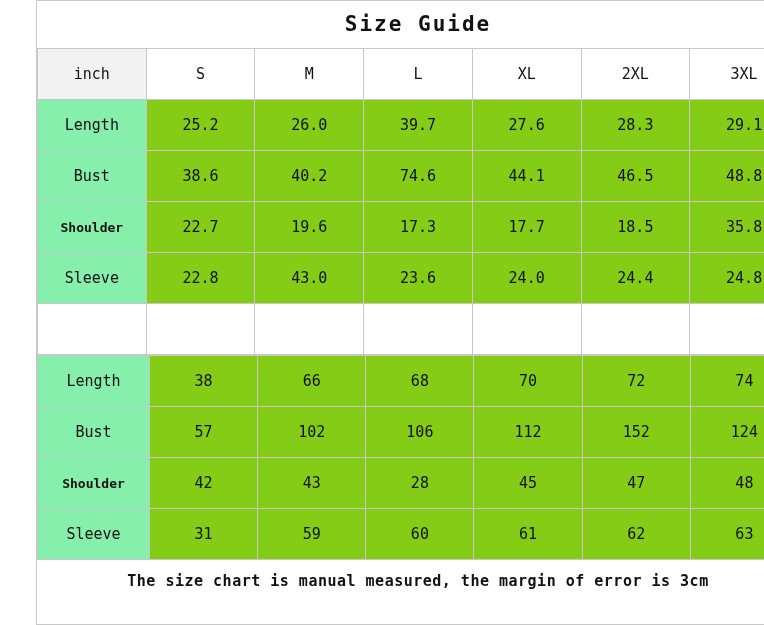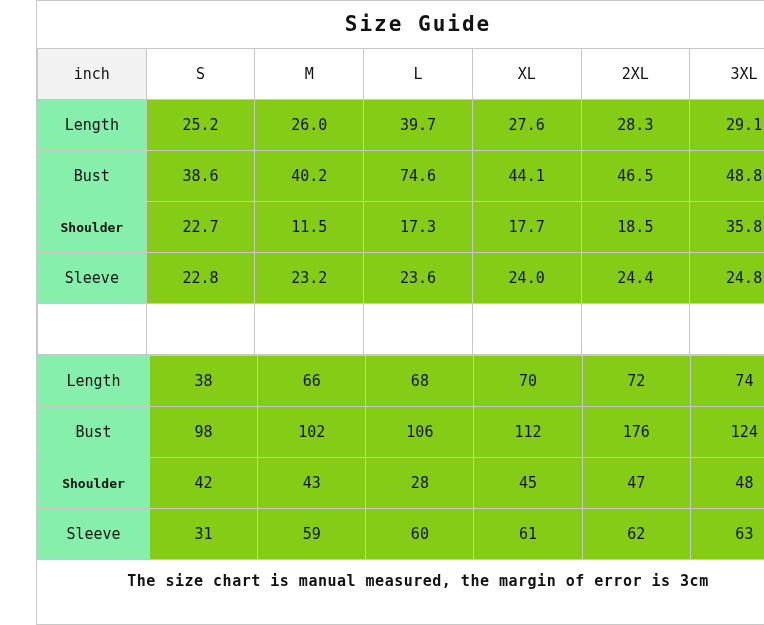--- a/index.html
+++ b/index.html
@@ -124,30 +124,30 @@
         <td class="val-cell">38.6</td>
         <td class="val-cell">40.2</td>
         <td class="val-cell">74.6</td>
         <td class="val-cell">44.1</td>
         <td class="val-cell">46.5</td>
         <td class="val-cell">48.8</td>
       </tr>
       <tr>
         <td class="label-cell small">Shoulder</td>
         <td class="val-cell">22.7</td>
-        <td class="val-cell">11.5</td>
+        <td class="val-cell">19.6</td>
         <td class="val-cell">17.3</td>
         <td class="val-cell">17.7</td>
         <td class="val-cell">18.5</td>
         <td class="val-cell">35.8</td>
       </tr>
       <tr>
         <td class="label-cell">Sleeve</td>
         <td class="val-cell">22.8</td>
-        <td class="val-cell">23.2</td>
+        <td class="val-cell">43.0</td>
         <td class="val-cell">23.6</td>
         <td class="val-cell">24.0</td>
         <td class="val-cell">24.4</td>
         <td class="val-cell">24.8</td>
       </tr>
       <tr class="spacer-row">
         <td class="edge-left"></td>
         <td></td>
         <td></td>
         <td></td>
@@ -164,25 +164,25 @@
         <td class="label-cell">Length</td>
         <td class="val-cell">38</td>
         <td class="val-cell">66</td>
         <td class="val-cell">68</td>
         <td class="val-cell">70</td>
         <td class="val-cell">72</td>
         <td class="val-cell">74</td>
       </tr>
       <tr>
         <td class="label-cell">Bust</td>
-        <td class="val-cell">98</td>
+        <td class="val-cell">57</td>
         <td class="val-cell">102</td>
         <td class="val-cell">106</td>
         <td class="val-cell">112</td>
-        <td class="val-cell">176</td>
+        <td class="val-cell">152</td>
         <td class="val-cell">124</td>
       </tr>
       <tr>
         <td class="label-cell small">Shoulder</td>
         <td class="val-cell">42</td>
         <td class="val-cell">43</td>
         <td class="val-cell">28</td>
         <td class="val-cell">45</td>
         <td class="val-cell">47</td>
         <td class="val-cell">48</td>

